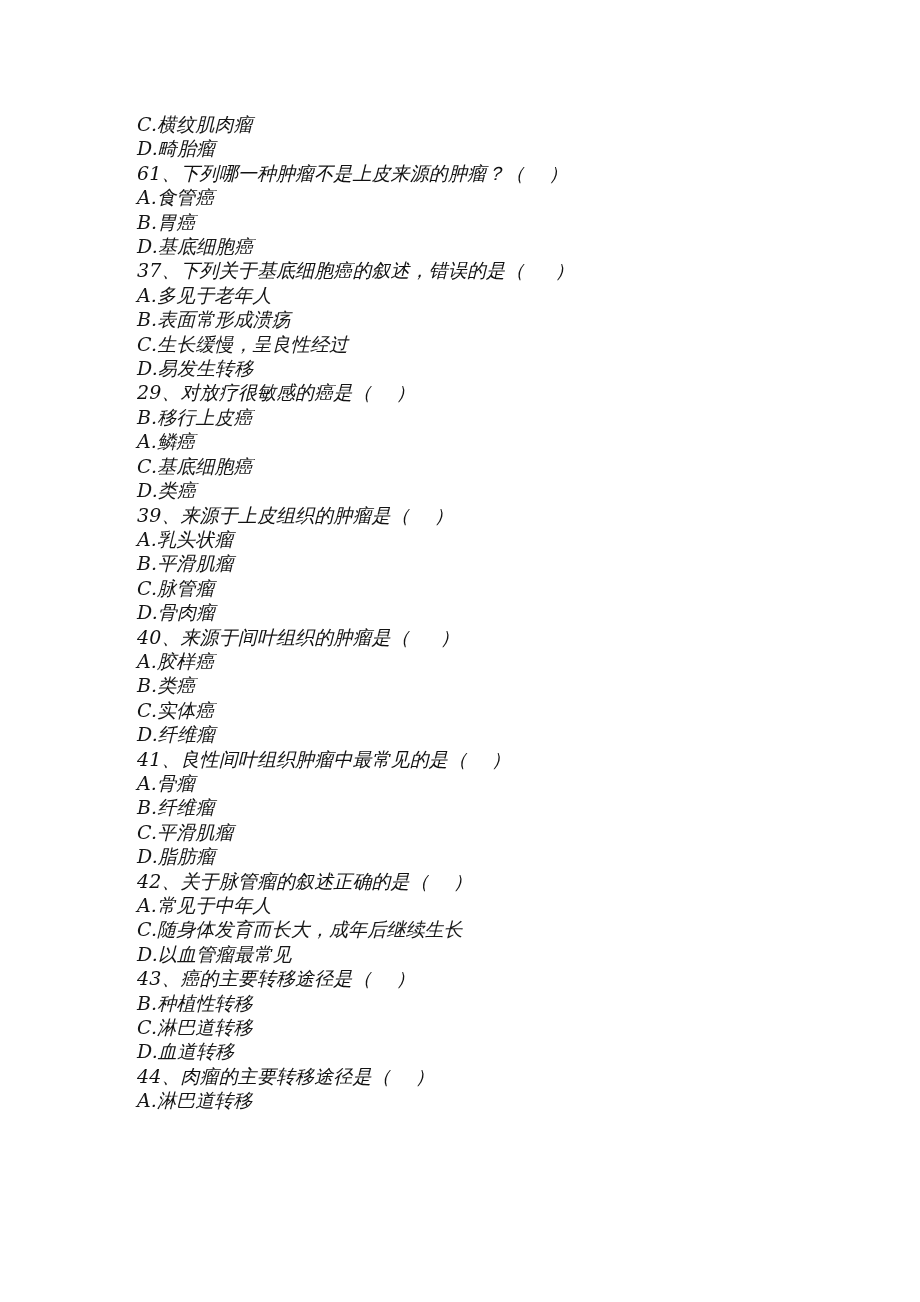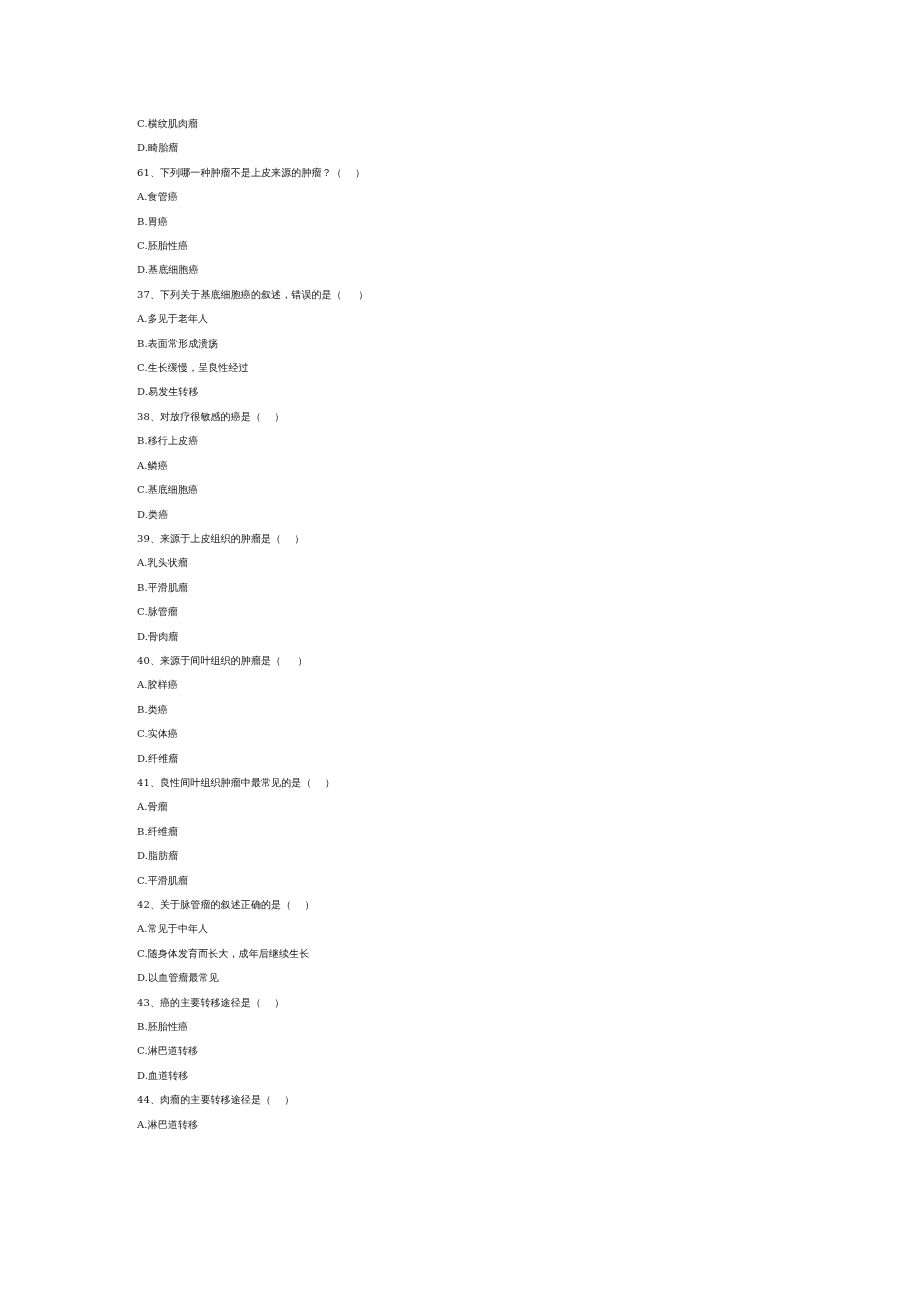--- a/index.html
+++ b/index.html
@@ -23,71 +23,71 @@
     height: 1302px;
     background: #ffffff;
   }
   .doc-body {
     position: absolute;
     left: 137px;
     top: 112px;
     width: 700px;
   }
   .line {
-    font-size: 10px;
+    font-size: 19px;
     line-height: 24.4px;
     white-space: pre;
     color: #161616;
     letter-spacing: 0.1px;
+    font-style: italic;
   }
   .line.q {
     color: #111111;
   }
 </style>
 </head>
 <body>
 
 <div class="page">
   <div class="doc-body">
     <div class="line option">C.横纹肌肉瘤</div>
     <div class="line option">D.畸胎瘤</div>
     <div class="line q">61、下列哪一种肿瘤不是上皮来源的肿瘤？（    ）</div>
     <div class="line option">A.食管癌</div>
     <div class="line option">B.胃癌</div>
-    <div class="line option">C.胚胎性癌</div>
     <div class="line option">D.基底细胞癌</div>
     <div class="line q">37、下列关于基底细胞癌的叙述，错误的是（     ）</div>
     <div class="line option">A.多见于老年人</div>
     <div class="line option">B.表面常形成溃疡</div>
     <div class="line option">C.生长缓慢，呈良性经过</div>
     <div class="line option">D.易发生转移</div>
-    <div class="line q">38、对放疗很敏感的癌是（    ）</div>
+    <div class="line q">29、对放疗很敏感的癌是（    ）</div>
     <div class="line option">B.移行上皮癌</div>
     <div class="line option">A.鳞癌</div>
     <div class="line option">C.基底细胞癌</div>
     <div class="line option">D.类癌</div>
     <div class="line q">39、来源于上皮组织的肿瘤是（    ）</div>
     <div class="line option">A.乳头状瘤</div>
     <div class="line option">B.平滑肌瘤</div>
     <div class="line option">C.脉管瘤</div>
     <div class="line option">D.骨肉瘤</div>
     <div class="line q">40、来源于间叶组织的肿瘤是（     ）</div>
     <div class="line option">A.胶样癌</div>
     <div class="line option">B.类癌</div>
     <div class="line option">C.实体癌</div>
     <div class="line option">D.纤维瘤</div>
     <div class="line q">41、良性间叶组织肿瘤中最常见的是（    ）</div>
     <div class="line option">A.骨瘤</div>
     <div class="line option">B.纤维瘤</div>
+    <div class="line option">C.平滑肌瘤</div>
     <div class="line option">D.脂肪瘤</div>
-    <div class="line option">C.平滑肌瘤</div>
     <div class="line q">42、关于脉管瘤的叙述正确的是（    ）</div>
     <div class="line option">A.常见于中年人</div>
     <div class="line option">C.随身体发育而长大，成年后继续生长</div>
     <div class="line option">D.以血管瘤最常见</div>
     <div class="line q">43、癌的主要转移途径是（    ）</div>
-    <div class="line option">B.胚胎性癌</div>
+    <div class="line option">B.种植性转移</div>
     <div class="line option">C.淋巴道转移</div>
     <div class="line option">D.血道转移</div>
     <div class="line q">44、肉瘤的主要转移途径是（    ）</div>
     <div class="line option">A.淋巴道转移</div>
   </div>
 </div>
 
 </body></html>

